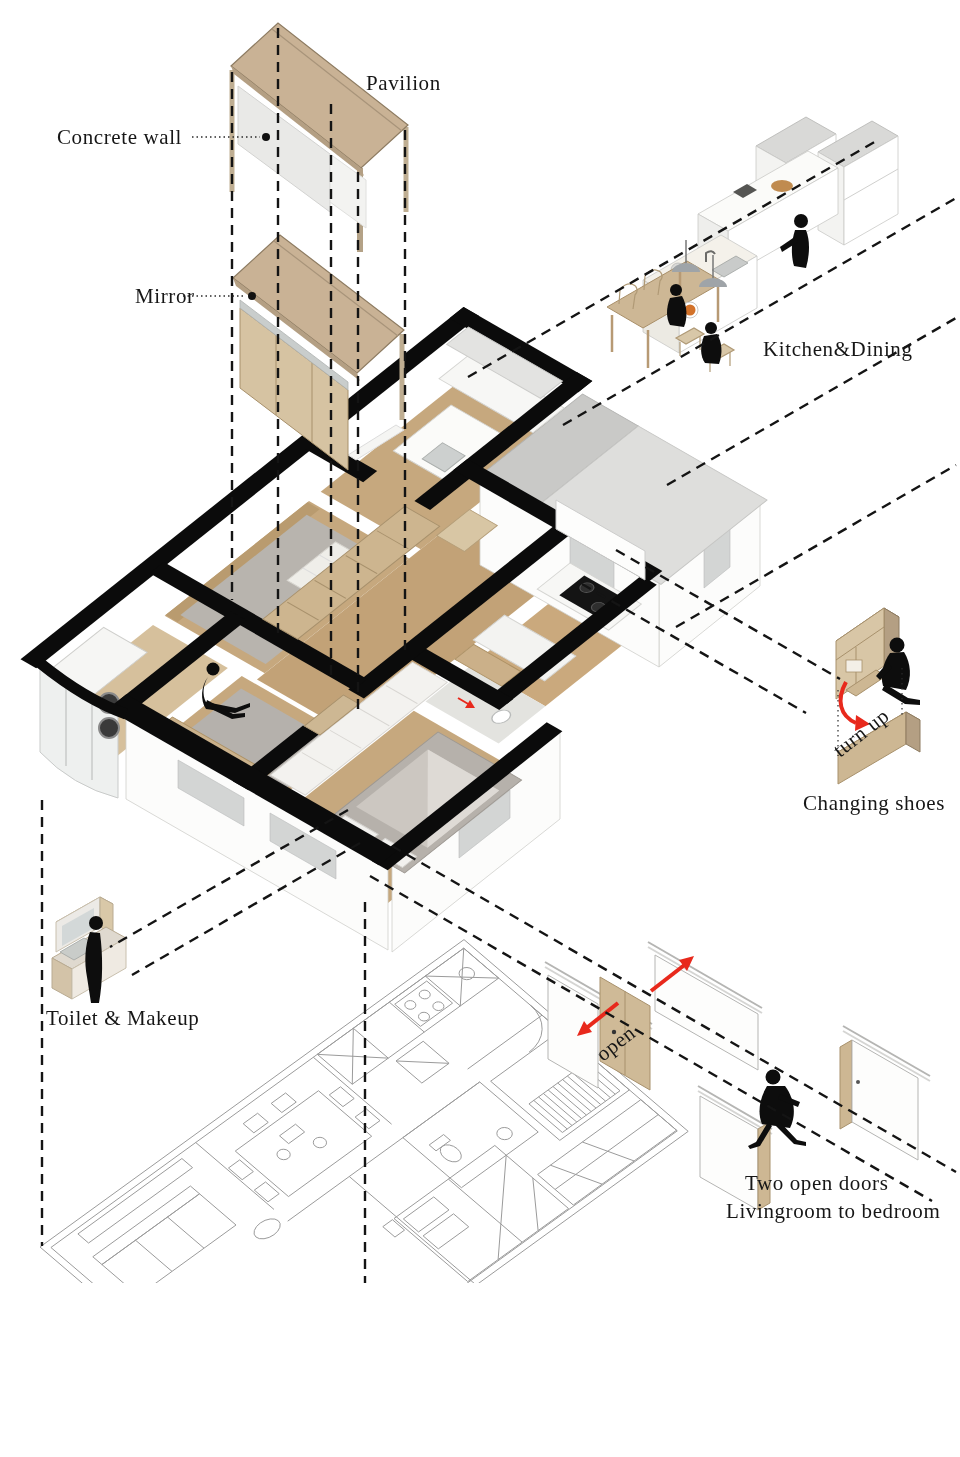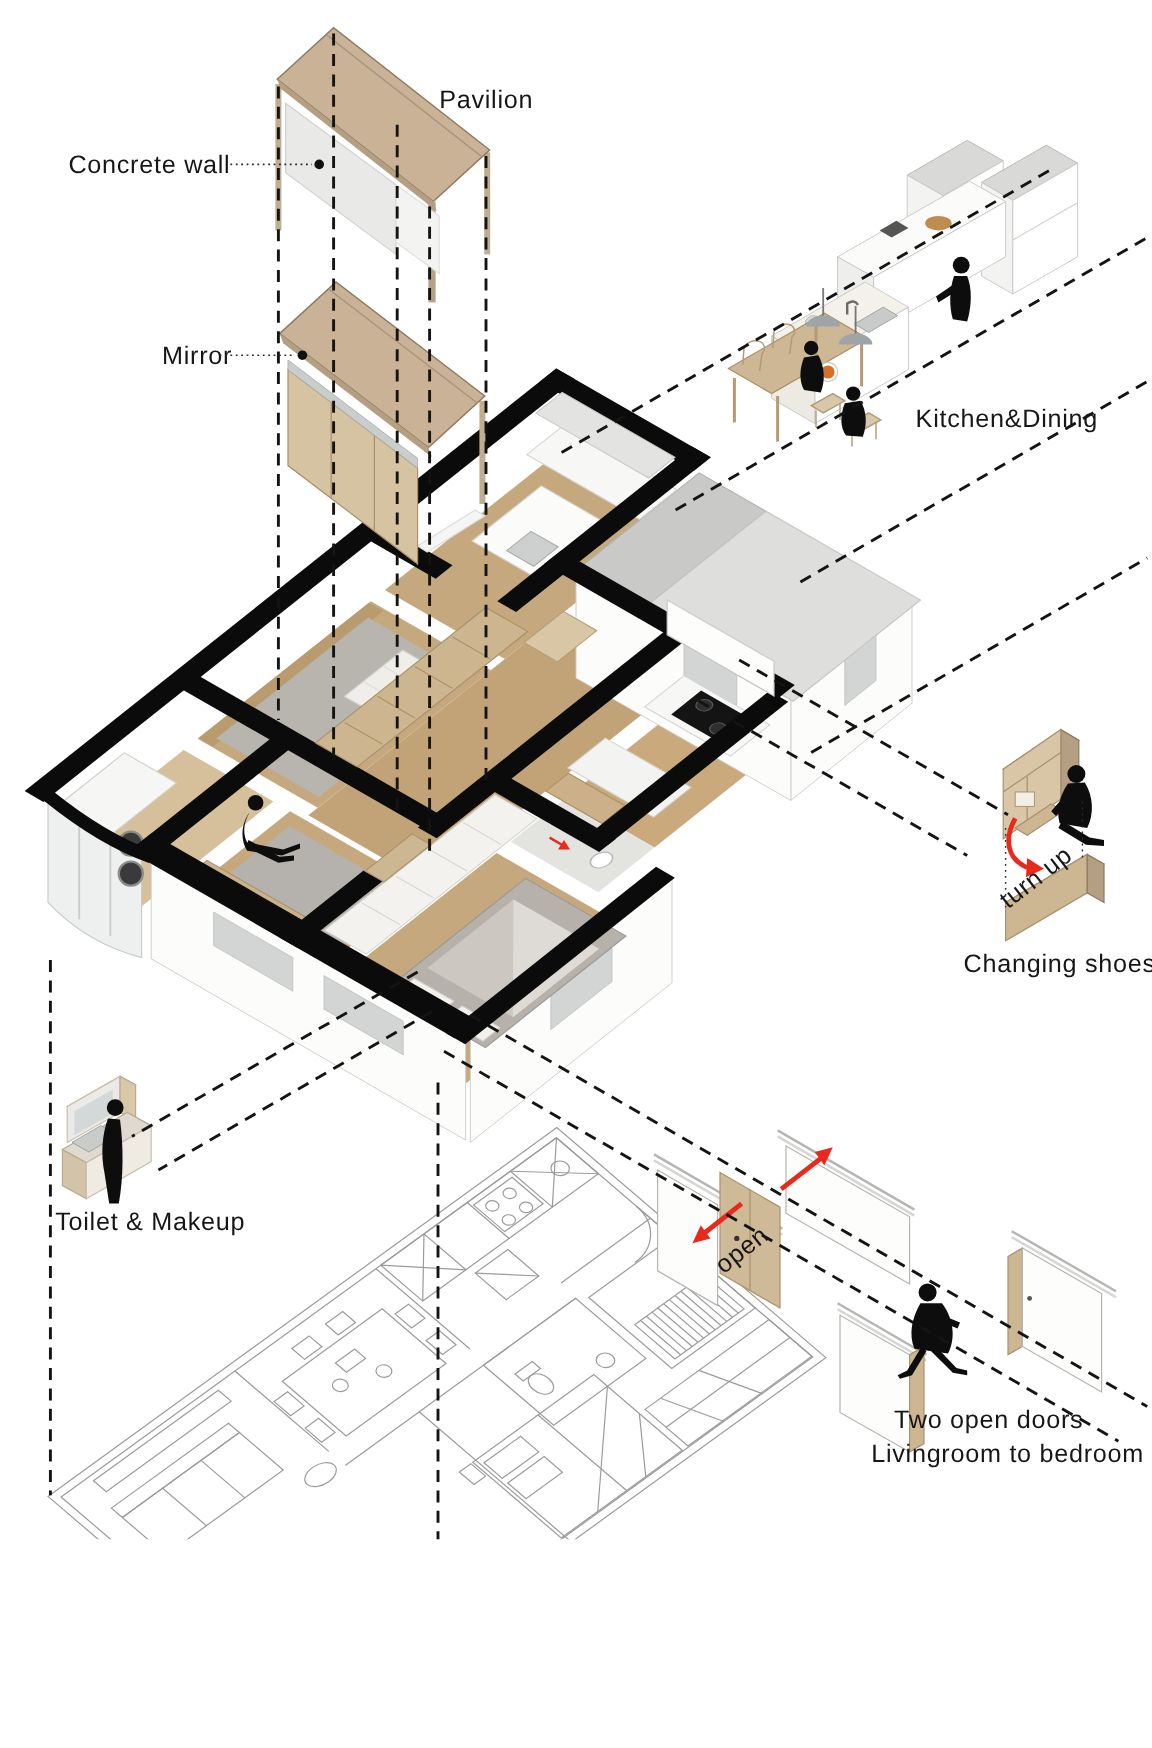--- a/index.html
+++ b/index.html
@@ -1,17 +1,17 @@
 <!DOCTYPE html>
 <html><head>
 <meta charset="utf-8">
 <style>
   html,body{margin:0;padding:0;background:#ffffff;}
   .canvas{position:relative;width:960px;height:1283px;background:#fff;overflow:hidden;
-          font-family:Liberation Sans, sans-serif;}
+          font-family:Liberation Serif, serif;}
   svg{position:absolute;left:0;top:0;}
   text{fill:#161616;font-size:21px;letter-spacing:.6px;font-weight:400;}
   .rot{font-size:21px;}
   .wire{stroke:#9b9b9b;stroke-width:1;fill:none;vector-effect:non-scaling-stroke;}
   .blk{fill:#0b0b0b;stroke:none;}
   .face{fill:#fcfcfb;stroke:#cfcfcc;stroke-width:.8;}
   .win{fill:#d3d5d4;stroke:#b9bbba;stroke-width:.6;}
   .dash{stroke:#141414;stroke-width:2.4;stroke-dasharray:10 7;fill:none;}
   .dot-lead{stroke:#2a2a2a;stroke-width:1.3;stroke-dasharray:1.5 3;fill:none;}
   .fdot{stroke:#2a2a2a;stroke-width:1.2;stroke-dasharray:1.5 3.5;fill:none;}

